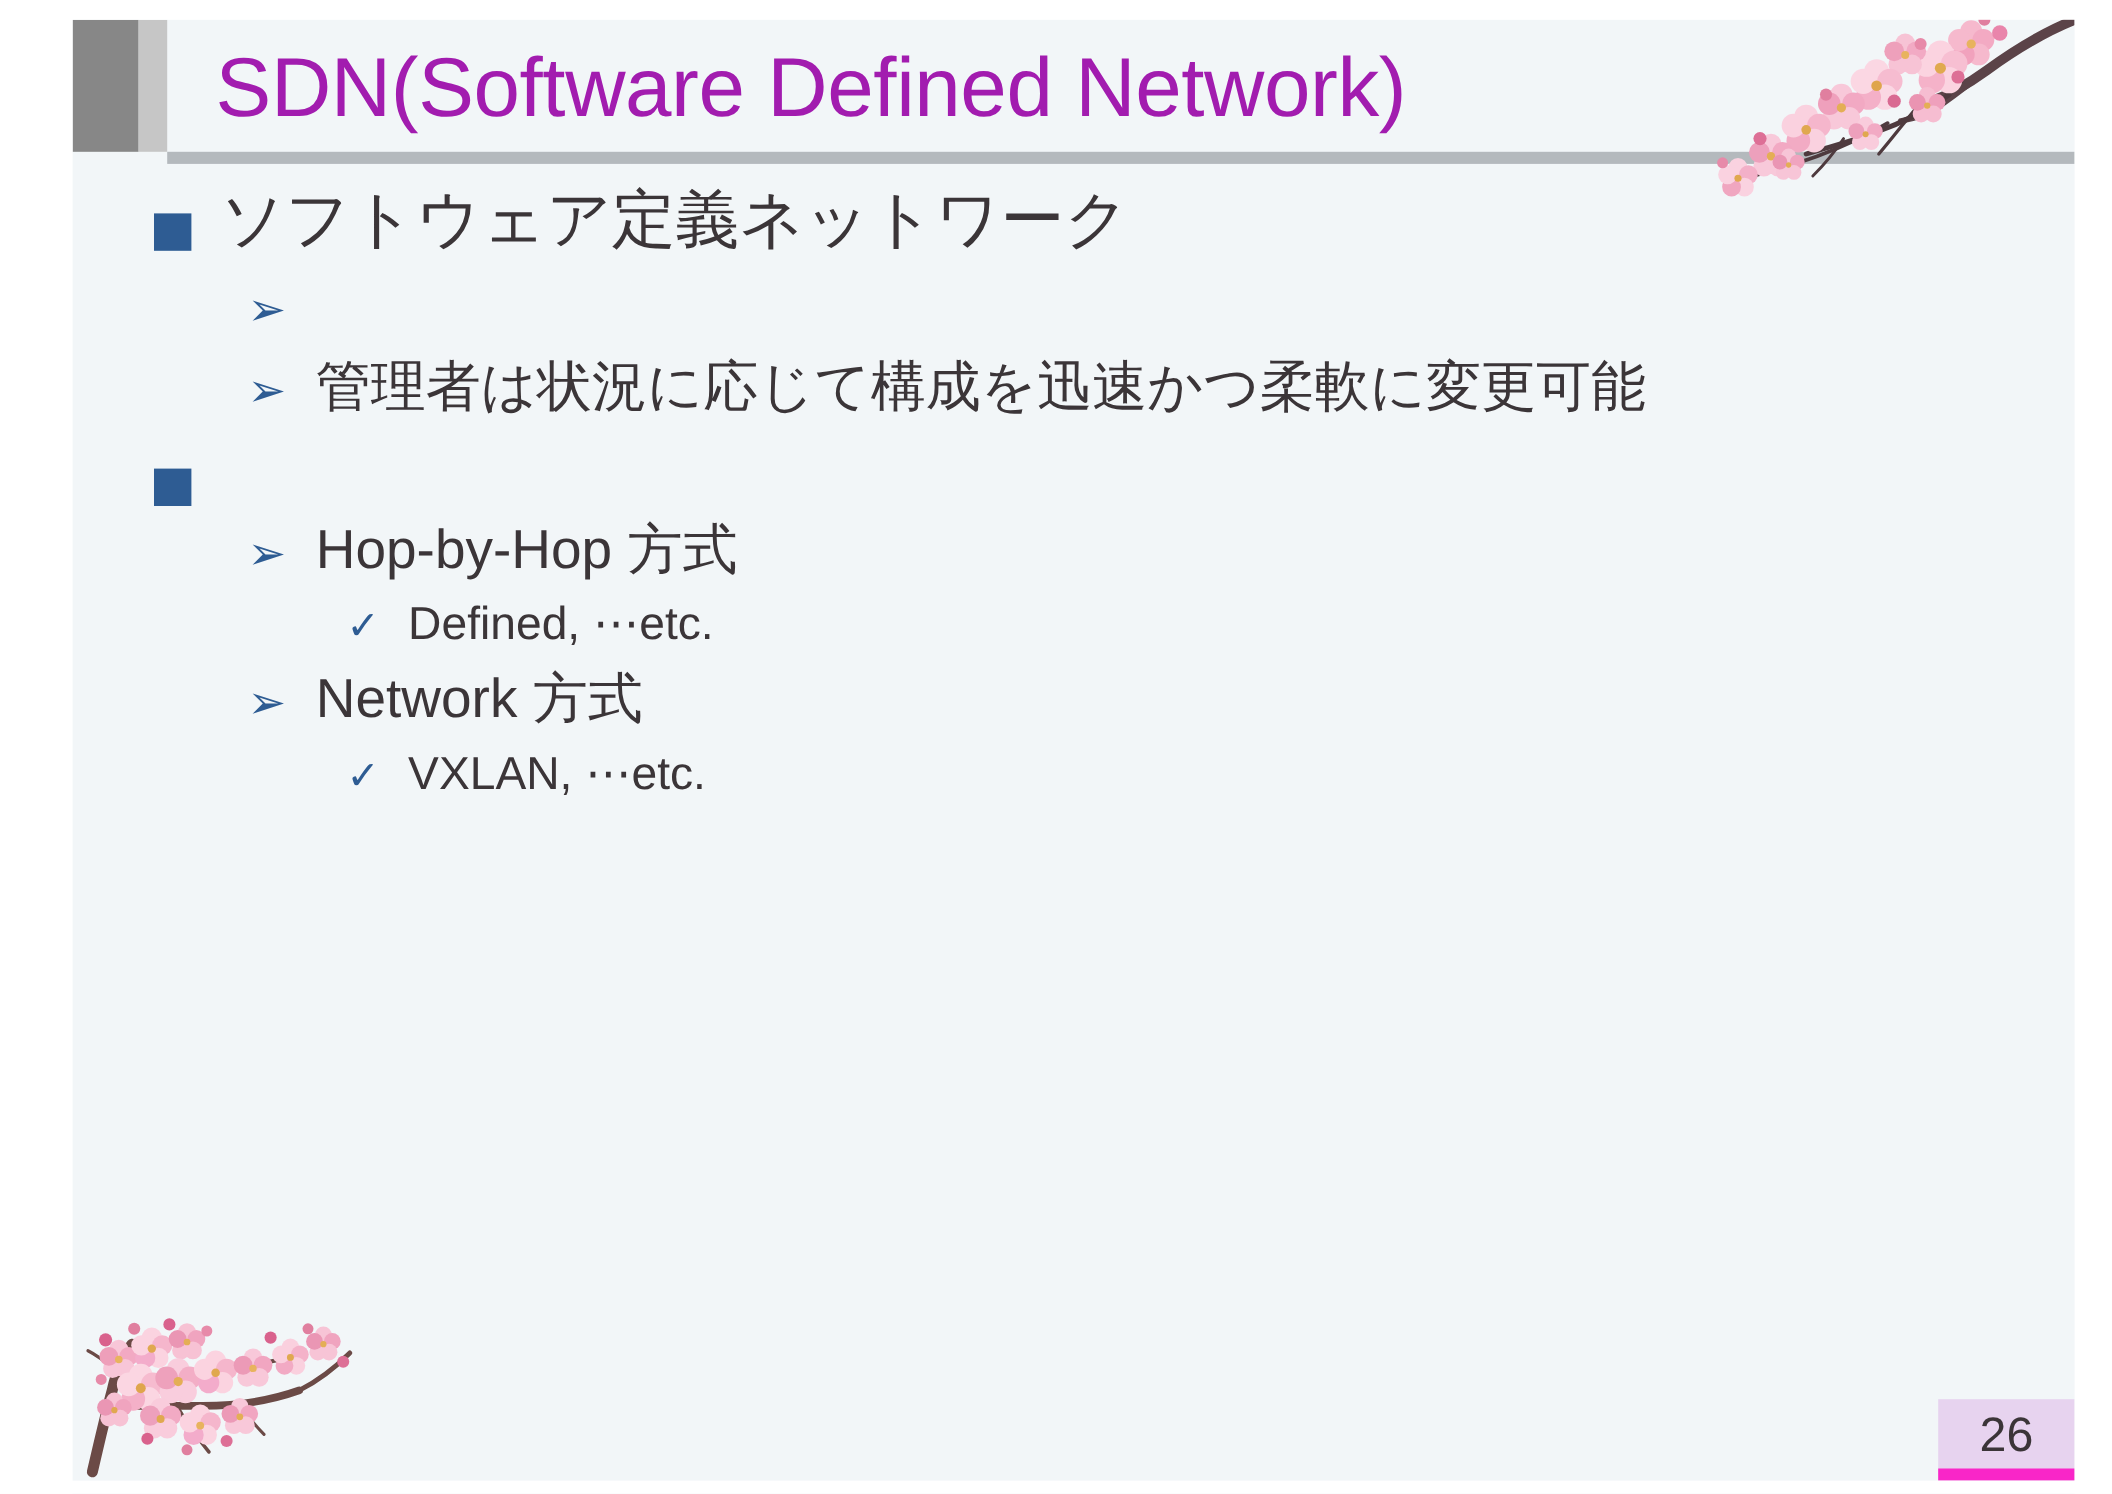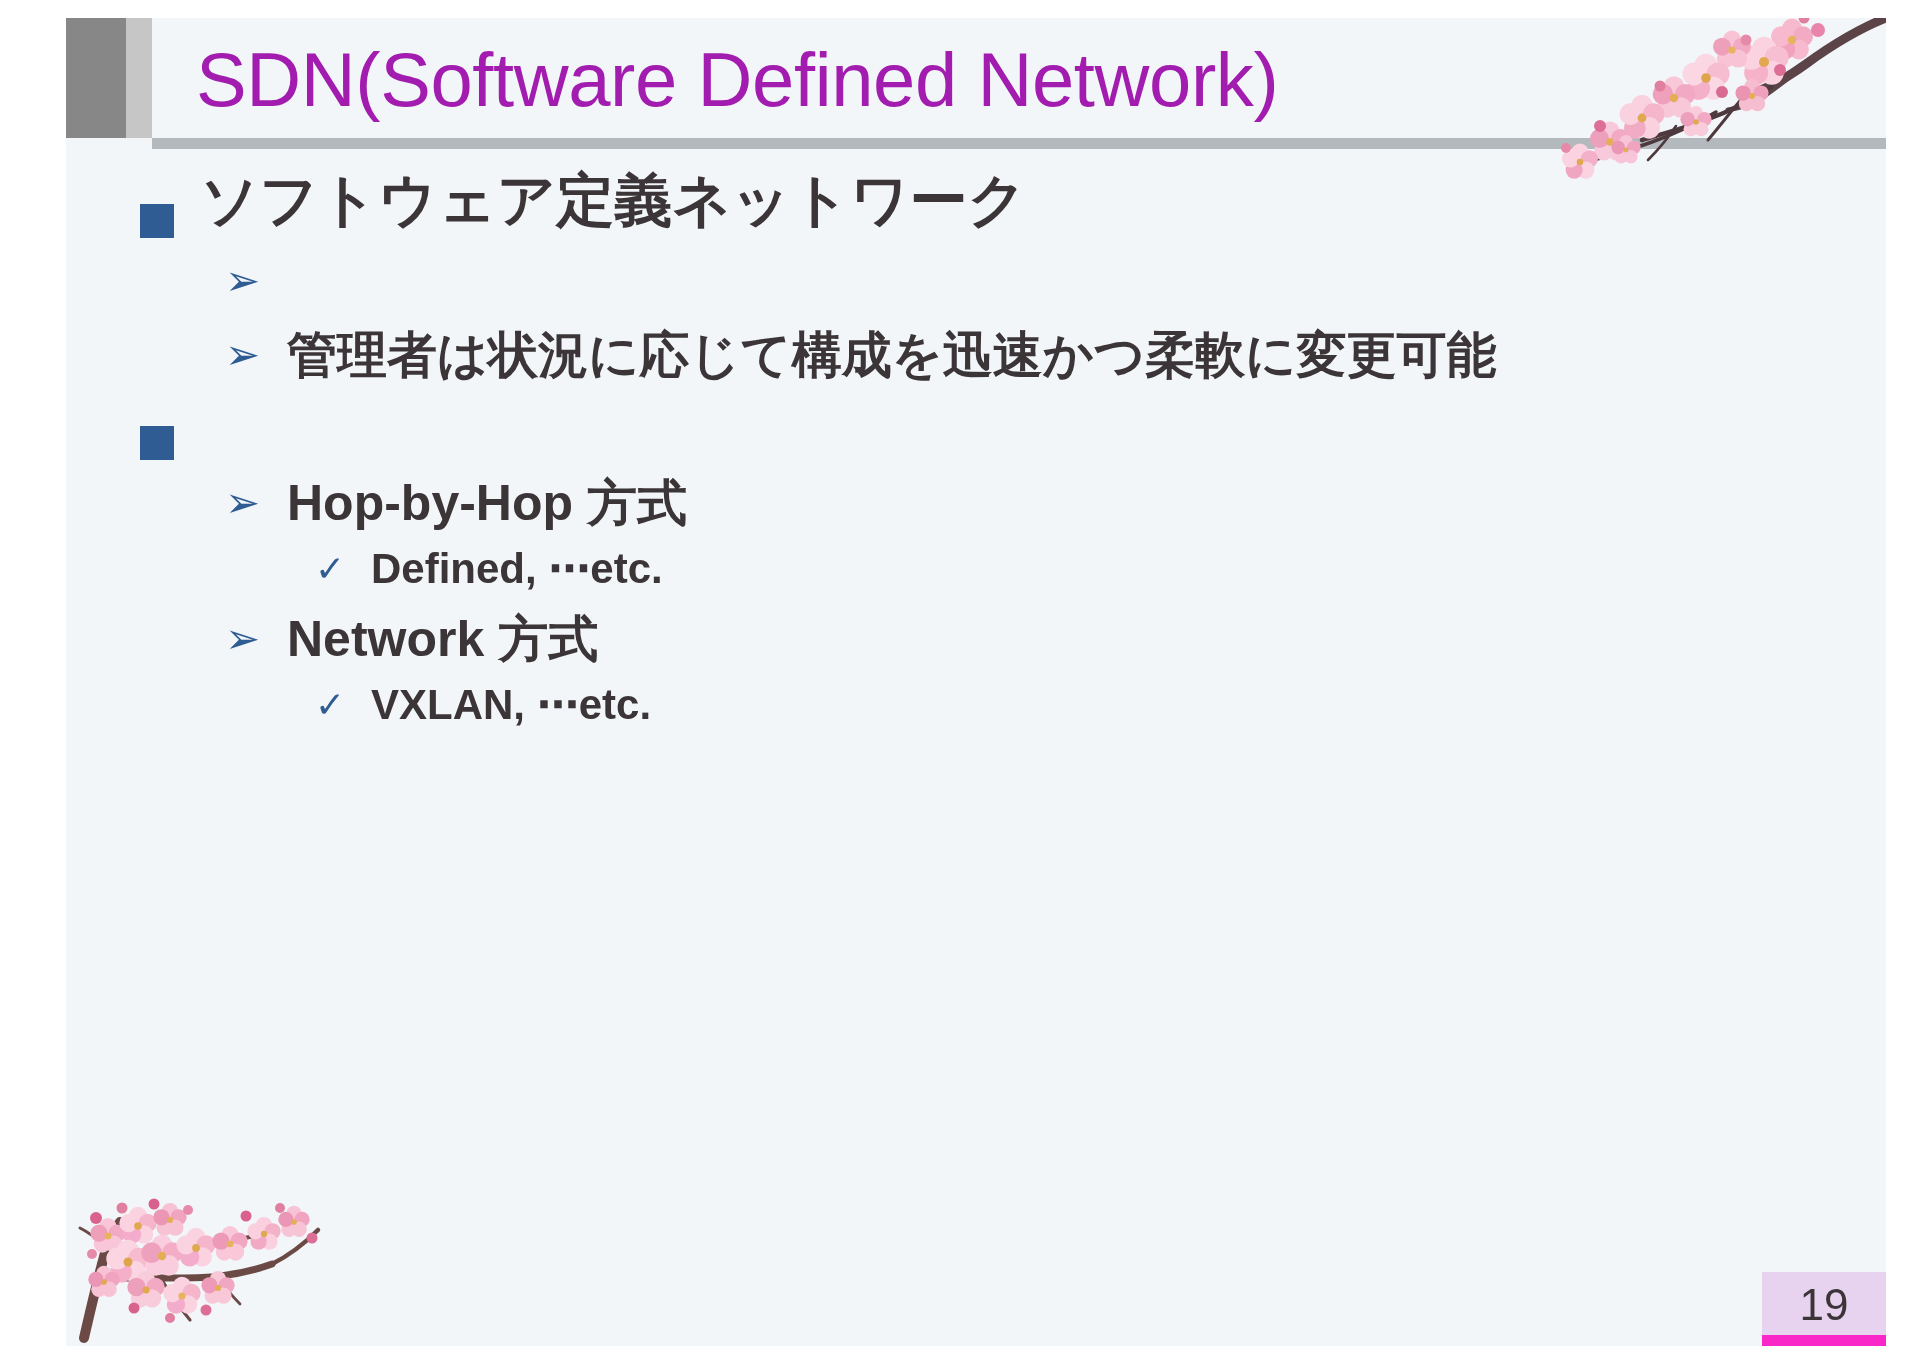--- a/index.html
+++ b/index.html
@@ -65,23 +65,22 @@
   
   .content {
     position: absolute;
     left: 140px; top: 162px;
     width: 1720px;
     z-index: 20;
   }
 
   .li {
     display: flex;
-    align-items: flex-end;
+    align-items: center;
     color: #3b3538;
-    font-weight: bold;
   }
 
   
   .lvl1 { margin-left: 0px; margin-bottom: 2px; }
   .lvl1 .bullet {
     width: 34px; height: 34px;
     background: #2e5c93;
     flex: 0 0 auto;
     margin-top: 22px;
     margin-right: 26px;
@@ -442,21 +441,21 @@
         <circle cx="246" cy="52" r="5.5" fill="#dd6f96"></circle>
         <circle cx="68" cy="122" r="5.5" fill="#d9628d"></circle>
         <circle cx="104" cy="132" r="5" fill="#e07f9f"></circle>
         <circle cx="140" cy="124" r="5.5" fill="#dd6f96"></circle>
         <circle cx="26" cy="68" r="5" fill="#e78aa9"></circle>
       </g>
     </g>
   </svg>
 
   <div class="page-num">
-    <span class="num">19</span>
+    <span class="num">26</span>
     <span class="rule"></span>
   </div>
 
   <div class="frame-top"></div>
   <div class="frame-left"></div>
   <div class="frame-right"></div>
   <div class="frame-bottom"></div>
 
 </div>
 

